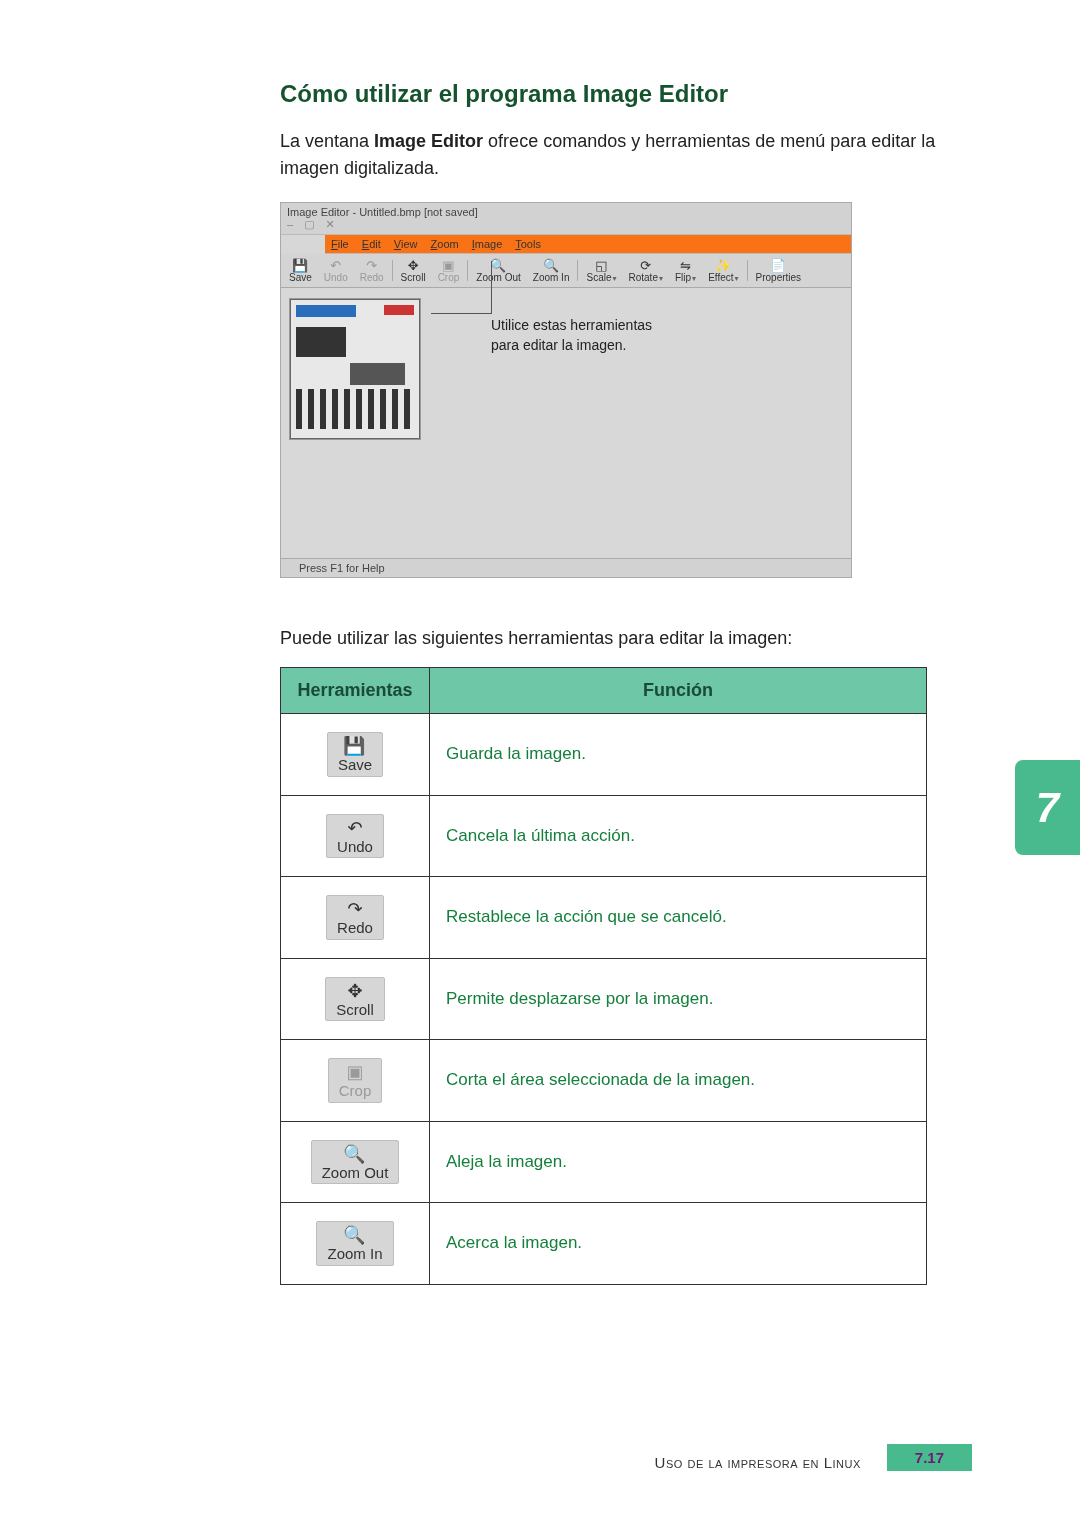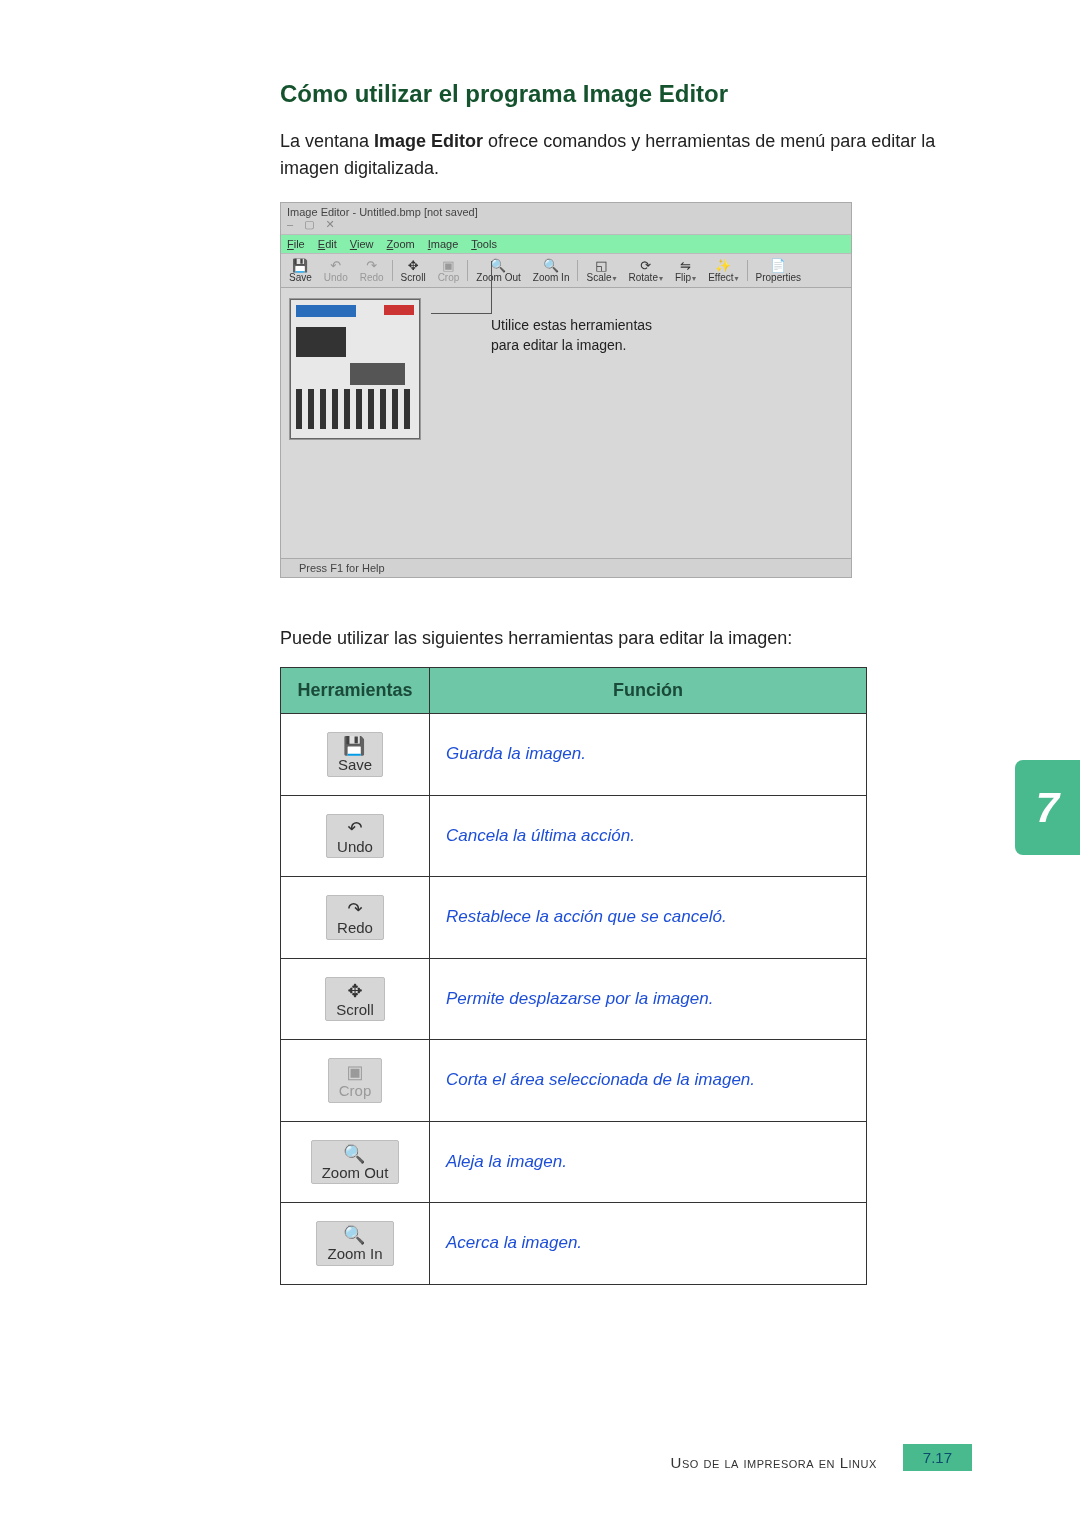--- a/index.html
+++ b/index.html
@@ -40,23 +40,24 @@
     background: #d2d2d2;
     color: #444;
     padding: 3px 6px;
     display: flex;
     justify-content: space-between;
     border-bottom: 1px solid #bbb;
     flex-direction: column;
   }
   .titlebar .winbtns { letter-spacing: 4px; color: #888; }
   .menubar {
-    background: #86efac;
+    background: #f97316;
     padding: 3px 6px;
     border-bottom: 1px solid #bbb;
+    margin-left: 44px;
   }
   .menubar span { margin-right: 10px; color: #333; }
   .menubar span u { text-decoration: underline; }
   .toolbar {
     display: flex;
     background: #d4d4d4;
     padding: 4px 2px;
     border-bottom: 1px solid #aaa;
     gap: 0;
   }
@@ -132,21 +133,21 @@
     padding: 3px 18px;
   }
 
   .body-text {
     font-size: 18px;
     margin: 20px 0 18px 0;
   }
 
   table.tools {
     border-collapse: collapse;
-    width: 587px;
+    width: 647px;
     font-size: 17px;
   }
   table.tools th {
     background: #6ec7a6;
     color: #1a4a3a;
     font-weight: bold;
     padding: 12px 10px;
     border: 1px solid #333;
     text-align: center;
     font-size: 18px;
@@ -156,22 +157,21 @@
     padding: 0;
     vertical-align: middle;
   }
   table.tools td.icon-cell {
     width: 140px;
     text-align: center;
     padding: 18px 4px;
   }
   table.tools td.func-cell {
     padding: 18px 16px;
-    color: #1d4ed8;
-    font-style: italic;
+    color: #15803d;
   }
   .tool-chip {
     display: inline-flex;
     flex-direction: column;
     align-items: center;
     background: #d6d6d6;
     border: 1px solid #bdbdbd;
     border-radius: 2px;
     padding: 4px 10px 2px 10px;
     color: #333;
@@ -203,23 +203,24 @@
     right: 108px;
     bottom: 55px;
     font-size: 15px;
     color: #333;
     display: flex;
     align-items: flex-end;
     gap: 26px;
   }
   .footer .page-num {
     background: #49b98e;
-    color: #0c4a6e;
-    padding: 5px 20px;
+    color: #701a75;
+    padding: 5px 28px;
     font-size: 15px;
+    font-weight: bold;
   }
   .footer .footer-text { font-variant: small-caps; letter-spacing: 0.5px; }
 </style>
 </head>
 <body>
 
 <div class="page">
 
   <h2>Cómo utilizar el programa Image Editor</h2>
 

